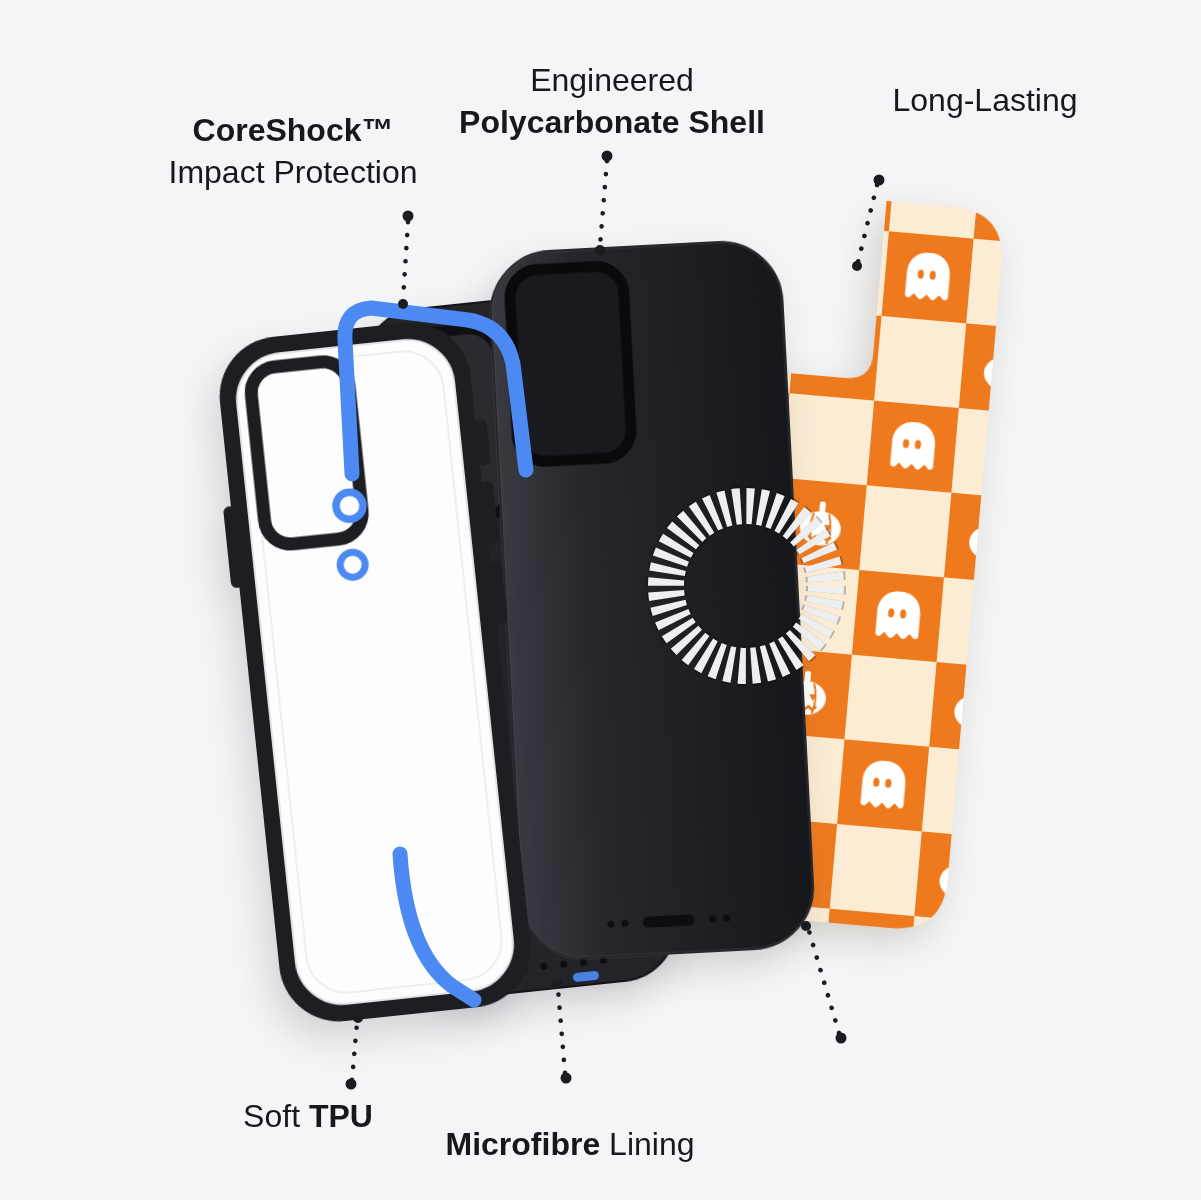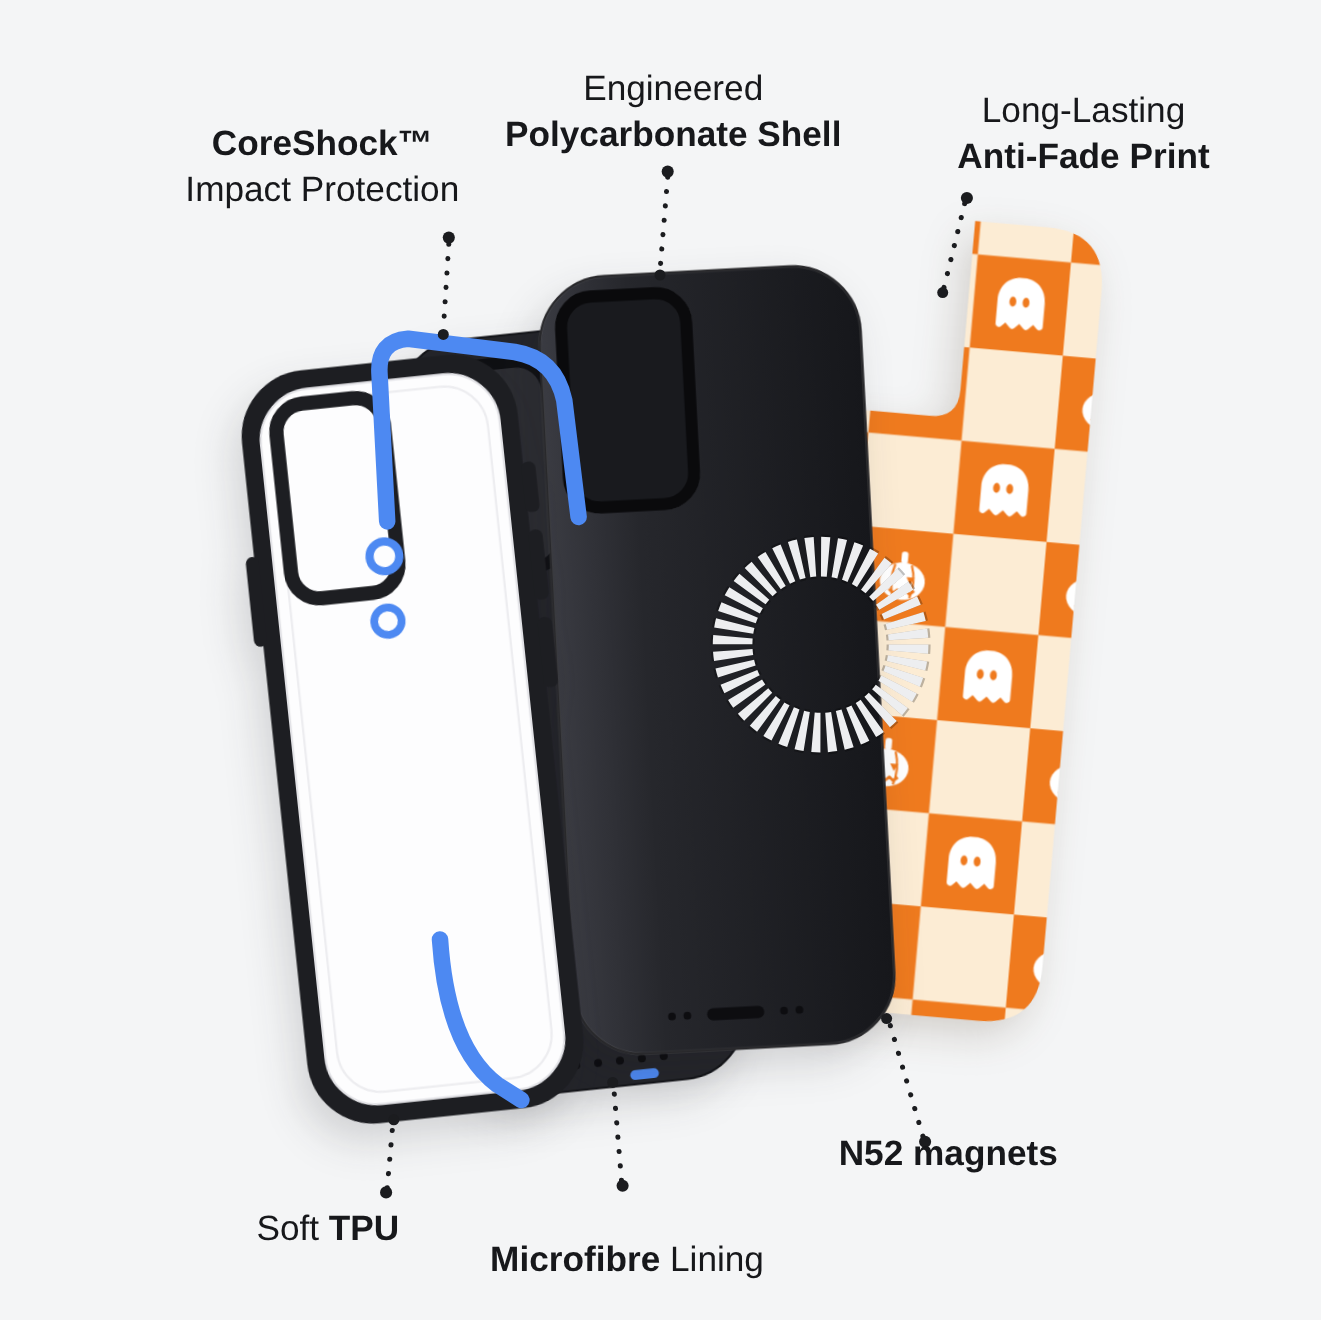--- a/index.html
+++ b/index.html
@@ -14,21 +14,21 @@
     position:absolute;transform:translateX(-50%);
     text-align:center;font-size:32px;line-height:1.3;
     color:#17181b;white-space:nowrap;font-weight:400;
   }
   .lbl .b{font-weight:700;}
   .lbl span{display:inline;}
   .lbl .ln{display:block;}
   #lbl-coreshock{left:293px;top:110px;}
   #lbl-shell{left:612px;top:60px;}
   #lbl-print{left:985px;top:80px;text-align:center;}
-  #lbl-tpu{left:298px;top:1096px;}
+  #lbl-tpu{left:308px;top:1096px;}
   #lbl-micro{left:570px;top:1124px;}
   #lbl-magnets{left:862px;top:1028px;}
   .sh1{filter:drop-shadow(-10px 16px 18px rgba(30,32,40,.16));}
   .sh2{filter:drop-shadow(-8px 14px 18px rgba(60,40,10,.18));}
 </style>
 </head>
 <body>
 
 <div class="scene">
 
@@ -160,28 +160,26 @@
     <span class="ln">Impact Protection</span>
   </div>
 
   <div class="lbl" id="lbl-shell">
     <span class="ln">Engineered</span>
     <span class="ln b">Polycarbonate Shell</span>
   </div>
 
   <div class="lbl" id="lbl-print">
     <span class="ln">Long-Lasting</span>
-    <span class="ln b">Anti-Fade Print</span>
   </div>
 
   <div class="lbl" id="lbl-tpu">
     <span>Soft </span><span class="b">TPU</span>
   </div>
 
   <div class="lbl" id="lbl-micro">
     <span class="b">Microfibre</span><span> Lining</span>
   </div>
 
   <div class="lbl" id="lbl-magnets">
-    <span class="ln b">N52 magnets</span>
   </div>
 
 </div>
 
 </body></html>

